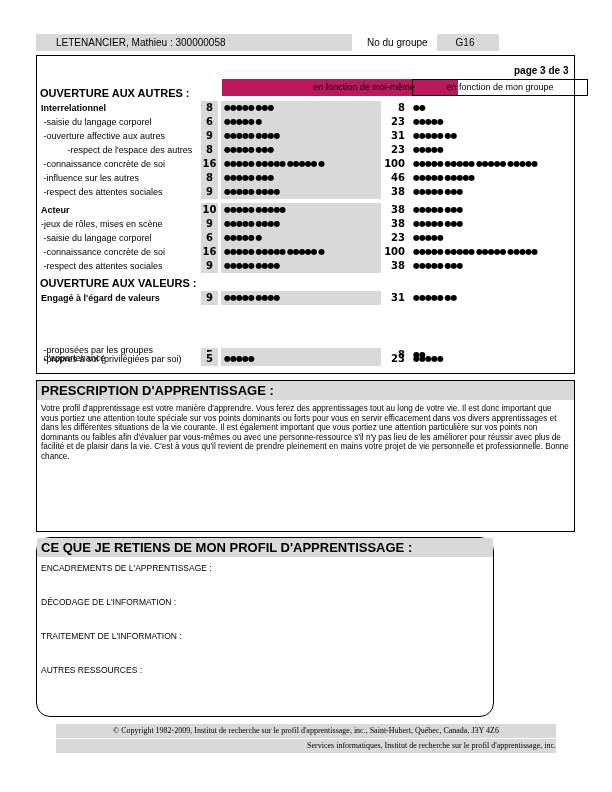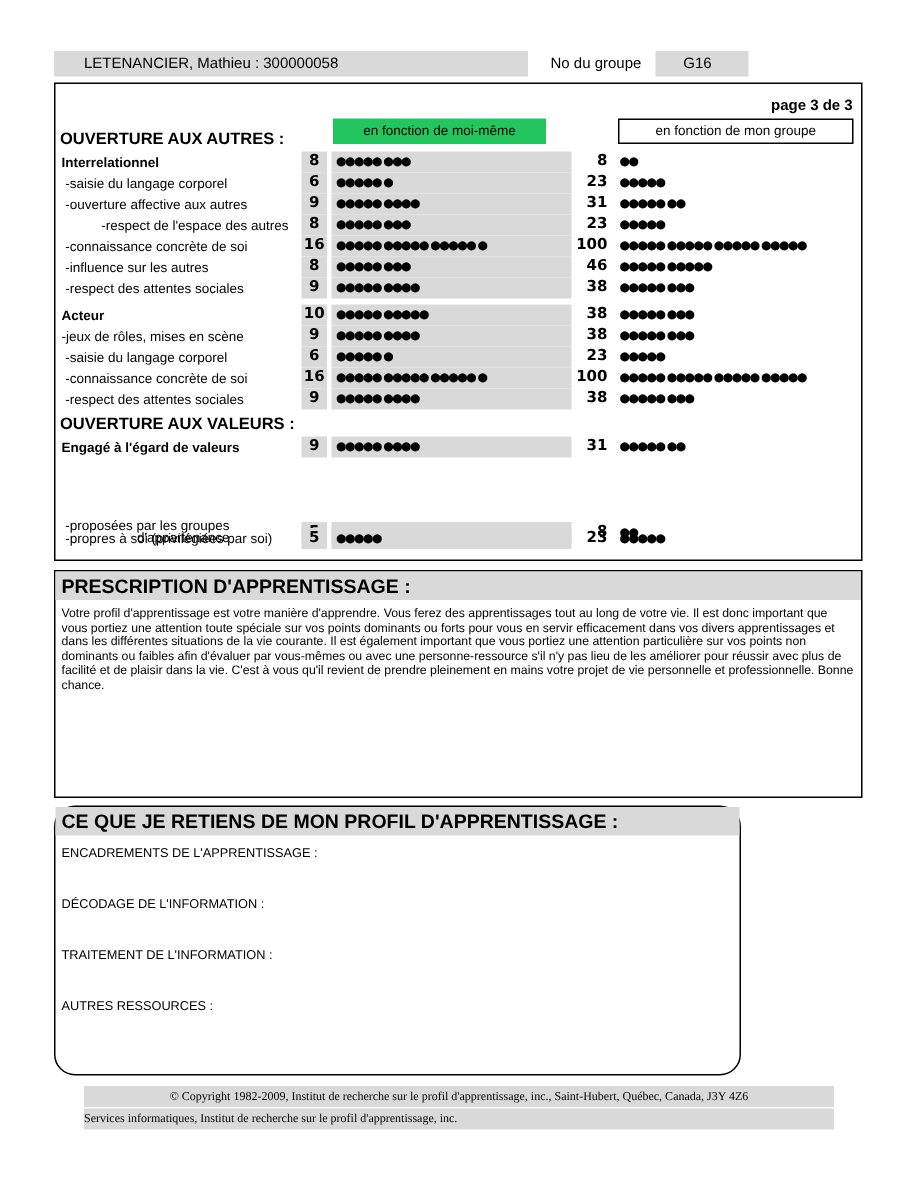--- a/index.html
+++ b/index.html
@@ -10,38 +10,38 @@
   .hdr-grp-val { left: 437px; top: 34px; width: 62px; height: 17px; background: #d9d9d9; font-size: 10px; line-height: 17px; text-align: center; padding-right: 6px; box-sizing: border-box; }
   .hdr-page { left: 514px; top: 34px; font-size: 10px; font-weight: bold; line-height: 17px; margin-top: 28px; }
 
   .box { border: 1.5px solid #000; box-sizing: border-box; }
   .section-title { background: #d9d9d9; font-weight: bold; font-size: 13px; height: 19px; line-height: 19px; padding-left: 4px; }
 
   .box1 { left: 36px; top: 55px; width: 539px; height: 319px; }
   .box2 { left: 36px; top: 380px; width: 539px; height: 152px; }
   .box3 { left: 36px; top: 537px; width: 458px; height: 180px; border-radius: 14px; }
 
-  .col-hdr-me { left: 222px; top: 79px; width: 142px; height: 17px; background: #22c55e; font-size: 9px; text-align: center; line-height: 17px; }
-  .col-hdr-grp { left: 412px; top: 79px; width: 157px; height: 17px; border: 1px solid #000; box-sizing: border-box; font-size: 9px; text-align: center; line-height: 15px; }
+  .col-hdr-me { left: 222px; top: 79px; width: 188px; height: 17px; background: #be185d; font-size: 9px; text-align: center; line-height: 17px; padding-left: 48px; }
+  .col-hdr-grp { left: 412px; top: 79px; width: 176px; height: 17px; border: 1px solid #000; box-sizing: border-box; font-size: 9px; text-align: center; line-height: 15px; }
   .group-label { left: 40px; font-size: 11px; font-weight: bold; }
 
   .row { position: absolute; left: 0; width: 539px; height: 14px; }
-  .row .lbl { position: absolute; left: 4px; font-size: 9px; white-space: nowrap; line-height: 14px; text-align: right; }
+  .row .lbl { position: absolute; left: 4px; font-size: 9px; white-space: nowrap; line-height: 14px; }
   .row .lbl.bold { font-weight: bold; }
   .row .lbl.two { line-height: 8px; top: -2px; }
   .row .n1 { position: absolute; left: 164px; width: 17px; height: 14px; background: #d9d9d9; font-size: 10px; font-weight: bold; text-align: center; line-height: 14px; font-family: "DejaVu Sans", sans-serif; }
   .row .d1 { position: absolute; left: 184px; width: 160px; height: 14px; background: #d9d9d9; font-size: 8px; line-height: 14px; padding-left: 3px; box-sizing: border-box; letter-spacing: -1px; white-space: nowrap; font-family: "DejaVu Sans", sans-serif; }
   .row .n2 { position: absolute; left: 346px; width: 22px; font-size: 10px; font-weight: bold; text-align: right; line-height: 14px; font-family: "DejaVu Sans", sans-serif; }
   .row .d2 { position: absolute; left: 376px; font-size: 8px; line-height: 14px; letter-spacing: -1px; white-space: nowrap; font-family: "DejaVu Sans", sans-serif; }
 
   .presc-text { font-size: 8.2px; line-height: 9.6px; padding: 4px 4px; }
   .retiens-item { position: absolute; left: 4px; font-size: 8.5px; }
 
   .footer1 { left: 56px; top: 724px; width: 500px; height: 14px; background: #d9d9d9; font-family: "Liberation Serif", serif; font-size: 8px; text-align: center; line-height: 14px; }
-  .footer2 { left: 56px; top: 739px; width: 500px; height: 14px; background: #d9d9d9; font-family: "Liberation Serif", serif; font-size: 8px; text-align: left; line-height: 14px; }
+  .footer2 { left: 56px; top: 739px; width: 500px; height: 14px; background: #d9d9d9; font-family: "Liberation Serif", serif; font-size: 8px; text-align: right; line-height: 14px; }
 </style>
 </head>
 <body>
 
 <div class="abs hdr-name">LETENANCIER, Mathieu : 300000058</div>
 <div class="abs hdr-grp-label">No du groupe</div>
 <div class="abs hdr-grp-val">G16</div>
 <div class="abs hdr-page">page 3 de 3</div>
 
 <div class="abs box box1">

